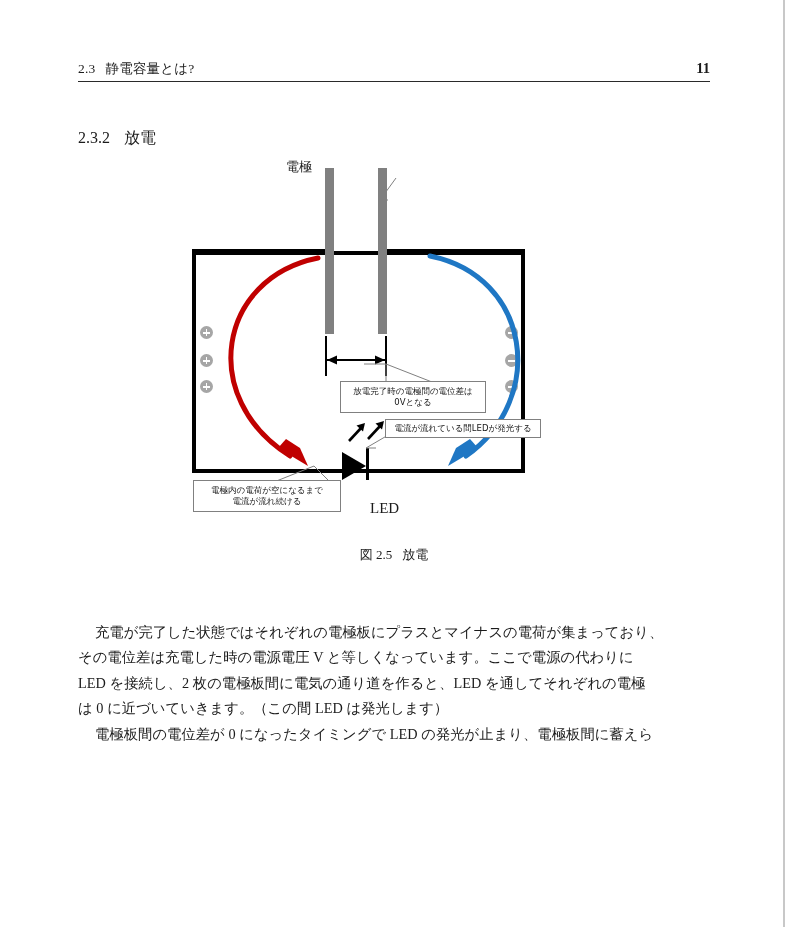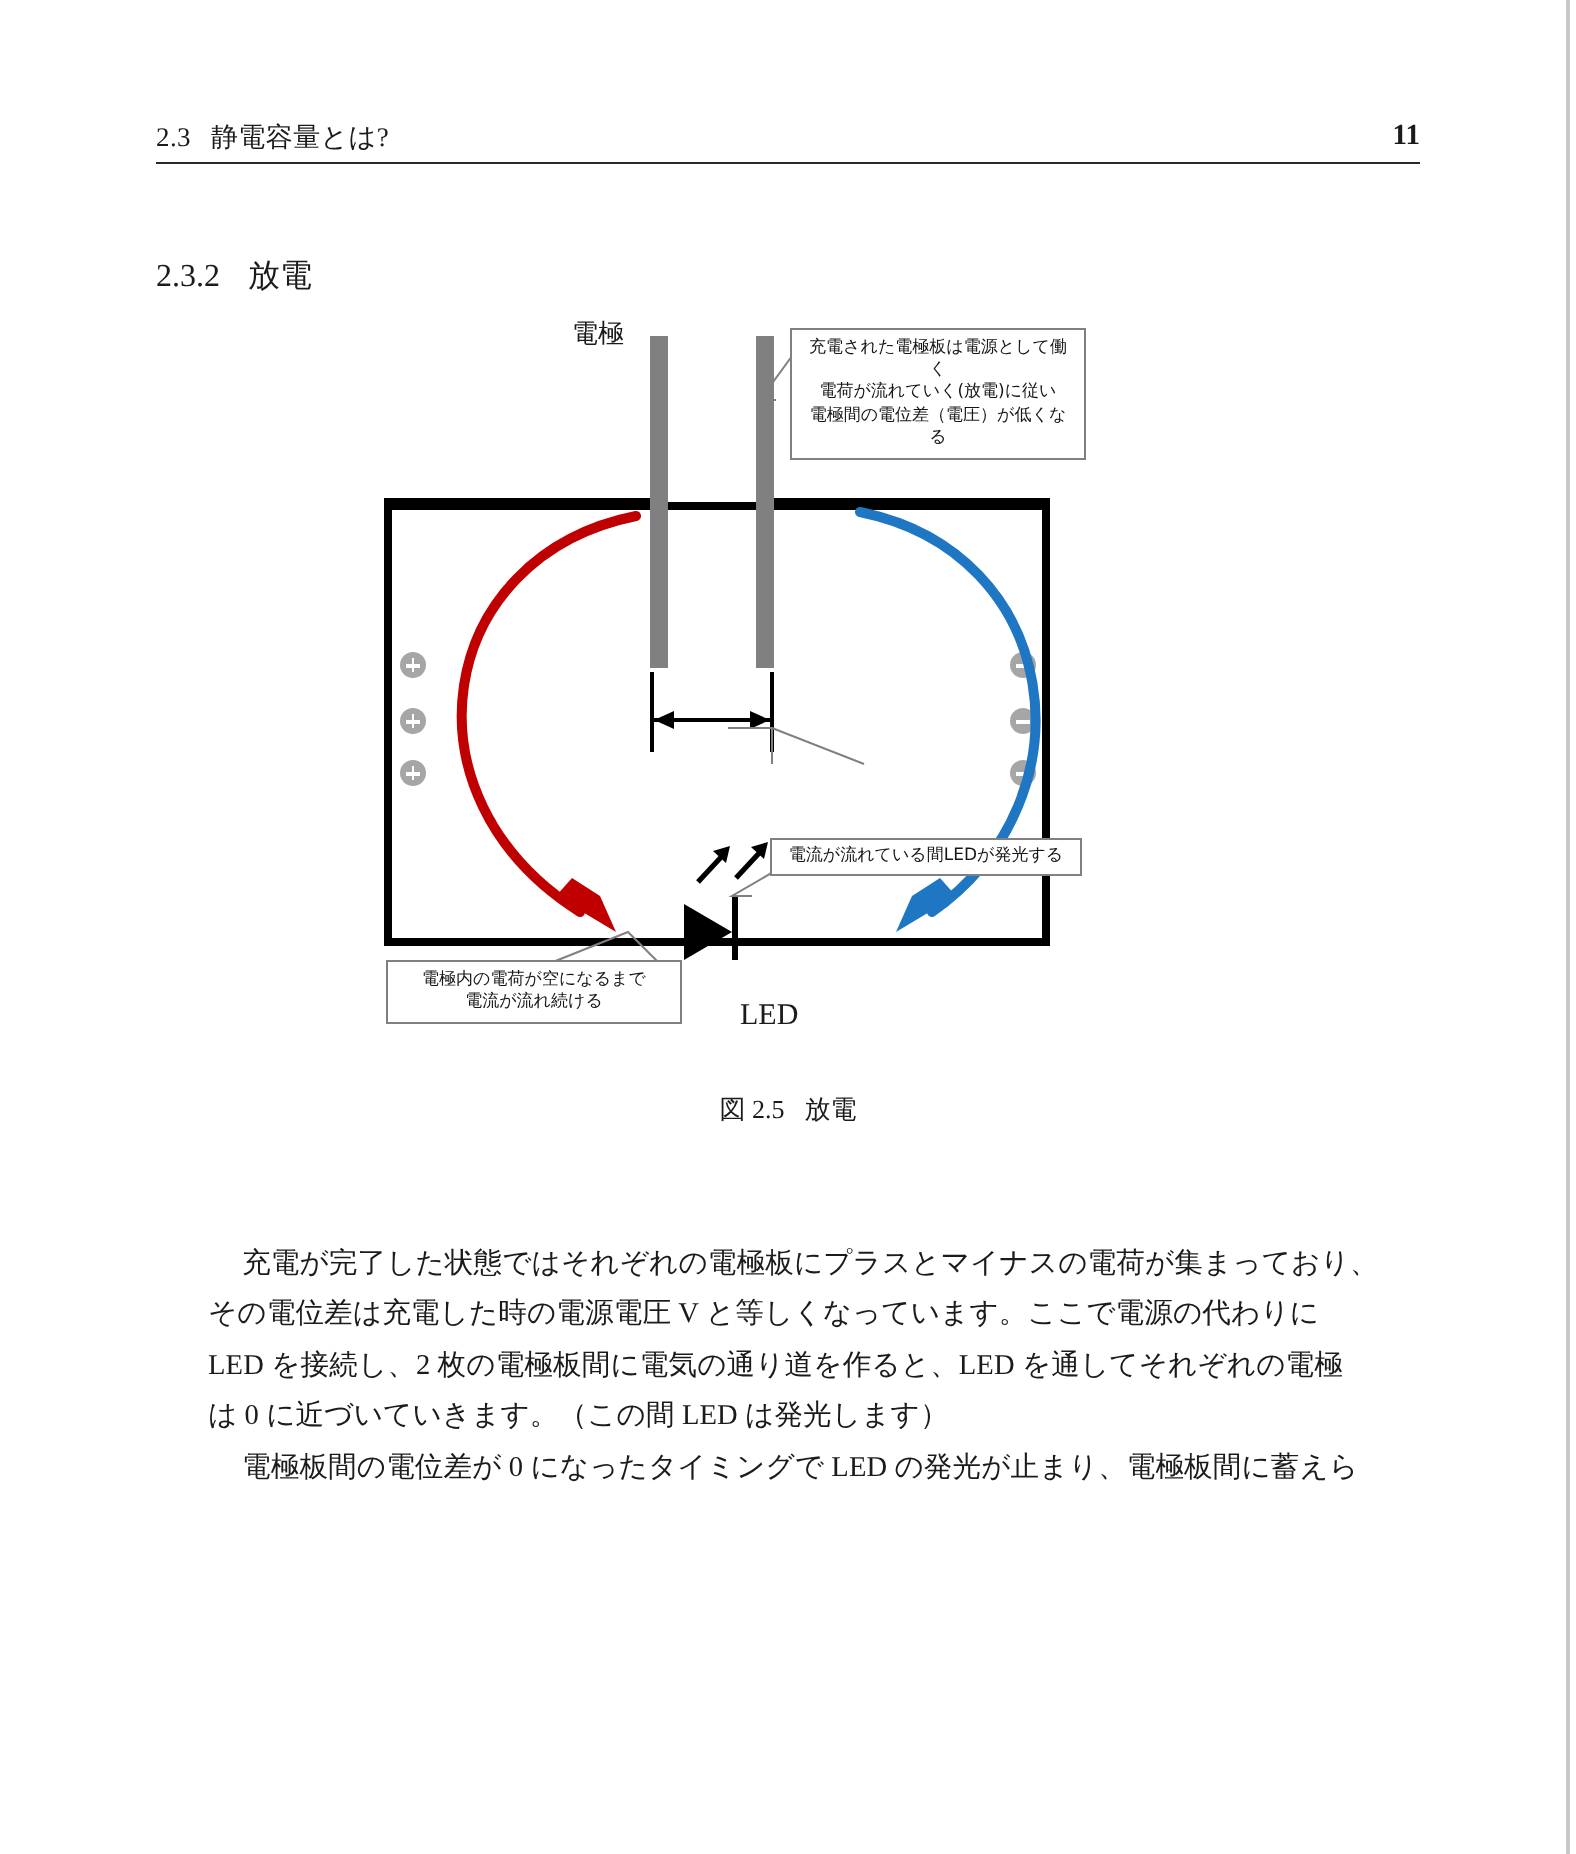--- a/index.html
+++ b/index.html
@@ -240,21 +240,20 @@
     position: absolute;
     left: 78px; top: 620px;
     width: 634px;
     font-size: 14.3px;
     line-height: 25.4px;
     color: #1b1b1b;
   }
   .body-line {
     white-space: nowrap;
     letter-spacing: 0.05px;
-    margin-left: 26px;
   }
   .body-line.indent { text-indent: 17px; }
 </style>
 </head>
 <body>
 
 <div class="page">
 
   <div class="viewer-edge"></div>
 
@@ -343,23 +342,22 @@
       <svg width="28" height="18">
         <polyline points="26,0 2,14 12,14" stroke="#808080" stroke-width="1" fill="none"></polyline>
       </svg>
     </div>
     <div class="leader" style="left:196px; top:318px;">
       <svg width="60" height="18">
         <polyline points="0,16 40,0 56,16" stroke="#808080" stroke-width="1" fill="none"></polyline>
       </svg>
     </div>
 
-    <div class="callout callout-top">充電された電極板は電源として働く
-電荷が流れていく(放電)に従い
-電極間の電位差（電圧）が低くなる</div>
+    <div class="callout callout-mid">放電完了時の電極間の電位差は
+0Vとなる</div>
     <div class="callout callout-bottom">電極内の電荷が空になるまで
 電流が流れ続ける</div>
     <div class="callout callout-led">電流が流れている間LEDが発光する</div>
 
     <div class="fig-caption">
       <span class="capnum">図 2.5</span><span>放電</span>
     </div>
   </div>
 
   <div class="body-text">

